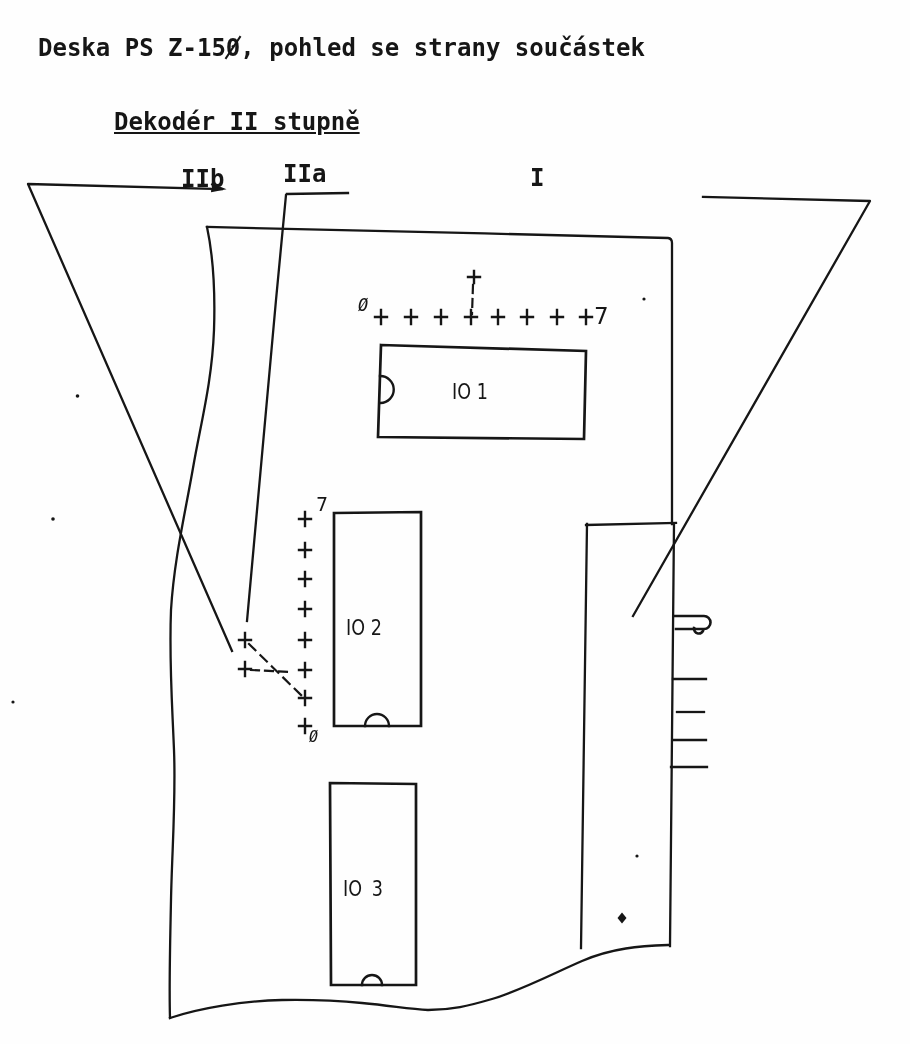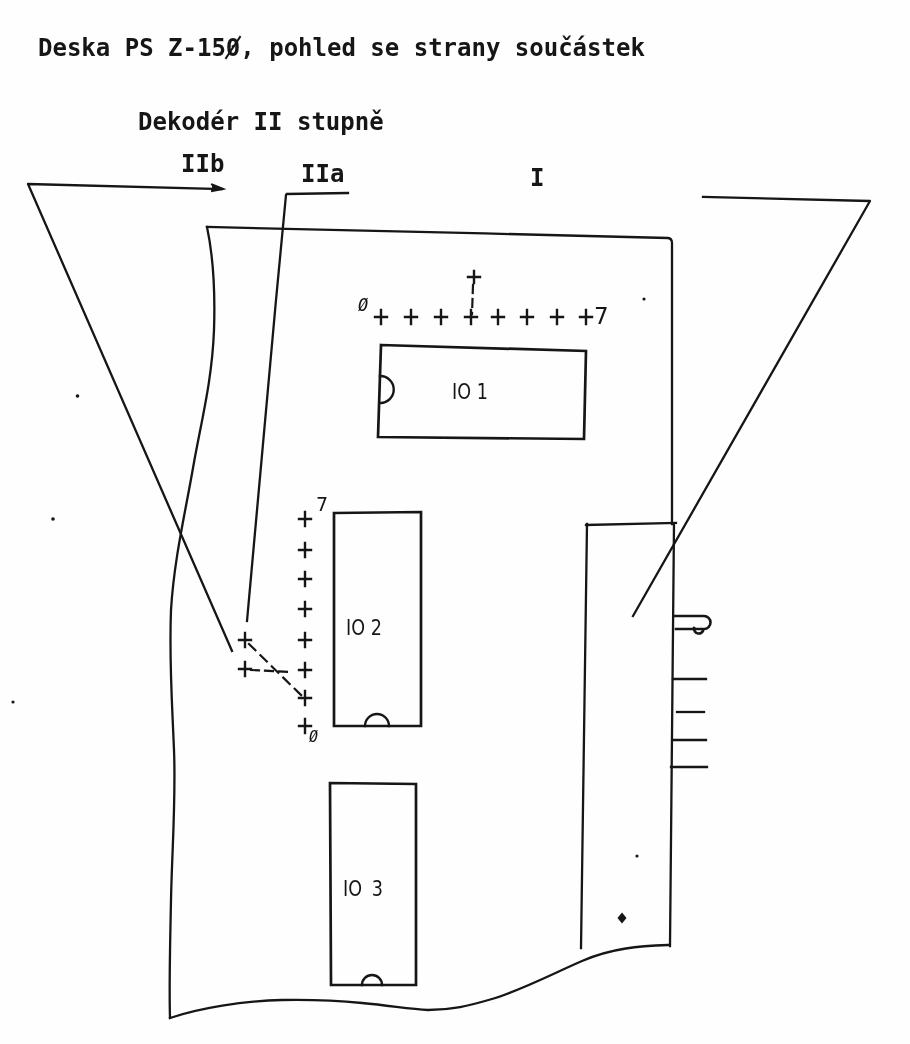--- a/index.html
+++ b/index.html
@@ -117,24 +117,24 @@
       <circle cx="77.5" cy="396" r="1.8"></circle>
       <circle cx="53" cy="519" r="1.8"></circle>
       <circle cx="13" cy="702" r="1.6"></circle>
       <circle cx="644" cy="299" r="1.6"></circle>
       <circle cx="637" cy="856" r="1.6"></circle>
     </g>
   </svg>
 
   <div class="t" style="left:38px; top:36px;">Deska PS Z-150, pohled se strany součástek</div>
 
-  <div class="t" style="left:138px; top:110px;">Dekodér II stupně</div>
+  <div class="t" style="left:114px; top:110px;text-decoration:underline;">Dekodér II stupně</div>
 
-  <div class="t" style="left:181px; top:152px;">IIb</div>
-  <div class="t" style="left:301px; top:162px;">IIa</div>
+  <div class="t" style="left:181px; top:167px;">IIb</div>
+  <div class="t" style="left:283px; top:162px;">IIa</div>
   <div class="t" style="left:530px; top:166px;">I</div>
 
   <div class="ic" style="left:452px; top:381px;">IO 1</div>
   <div class="ic" style="left:346px; top:617px;">IO 2</div>
   <div class="ic ic3" style="left:343px; top:878px;">IO 3</div>
 
   <div class="m slash0" style="left:358px; top:297px; font-size:17px;">Ø</div>
   <div class="m" style="left:594px; top:305px; font-size:23px; font-family:'DejaVu Sans',sans-serif;">7</div>
   <div class="m" style="left:316px; top:495px; font-size:19px; font-family:'DejaVu Sans',sans-serif;">7</div>
   <div class="m slash0" style="left:309px; top:730px; font-size:15px;">Ø</div>

